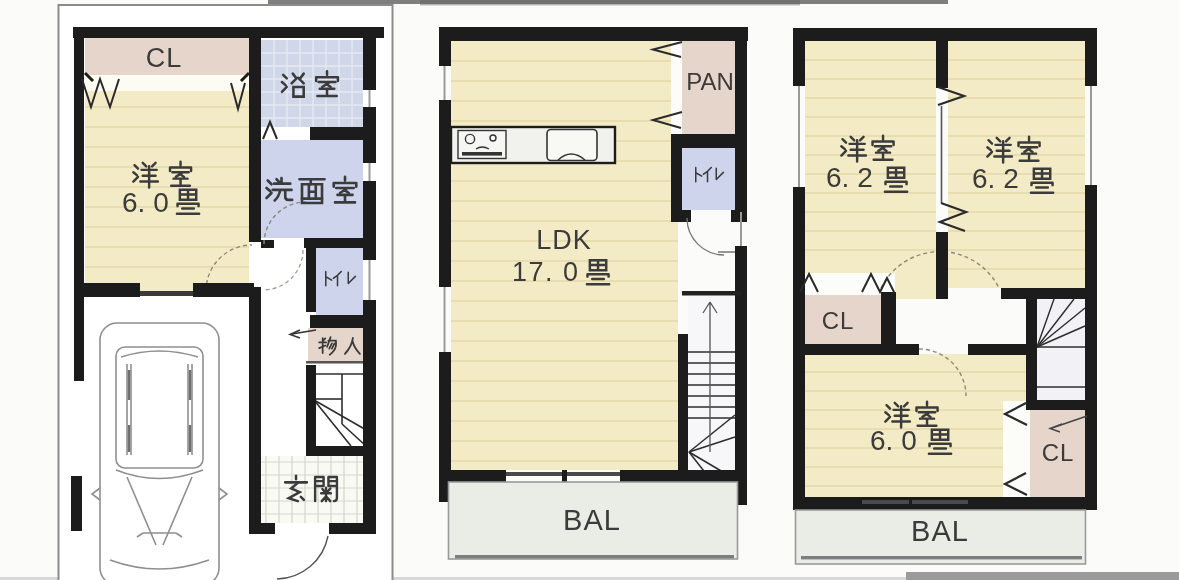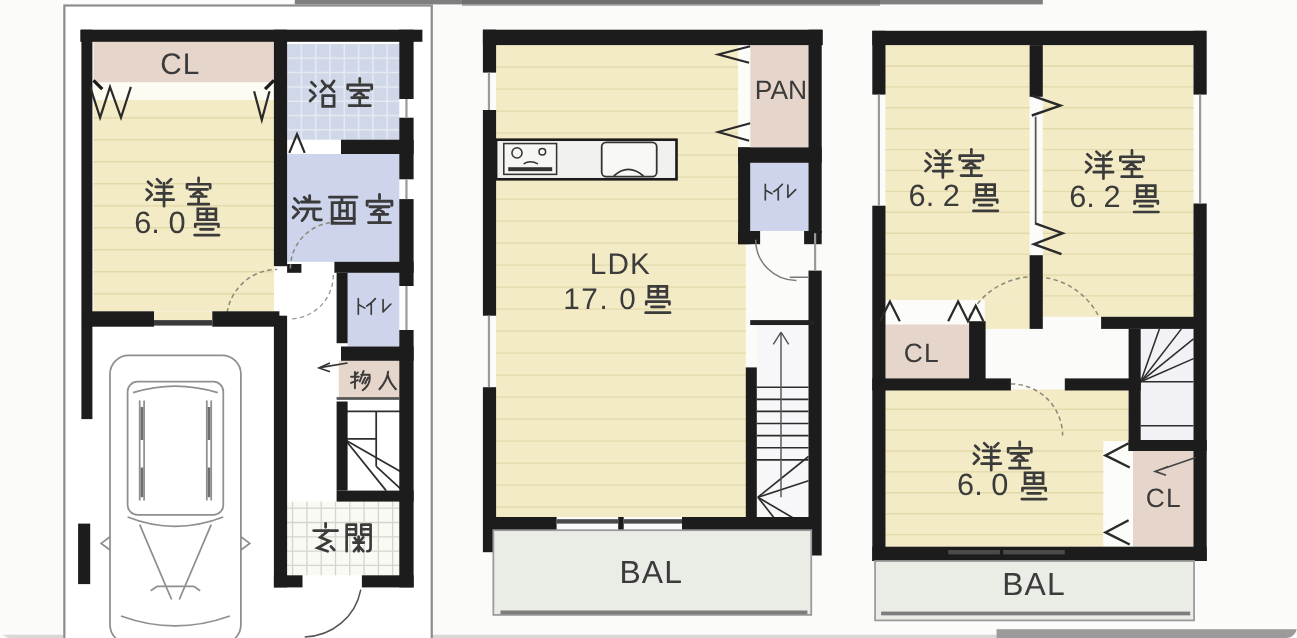--- a/index.html
+++ b/index.html
@@ -1,16 +1,16 @@
 <!DOCTYPE html>
 <html><head>
 <meta charset="utf-8">
 <style>
   html,body{margin:0;padding:0;background:#fbfbfa;}
-  #stage{position:relative;width:1179px;height:580px;overflow:hidden;font-family:"Liberation Sans",sans-serif;border-radius:10px;}
+  #stage{position:relative;width:1179px;height:580px;overflow:hidden;font-family:"Liberation Sans",sans-serif;}
   svg{display:block;filter:blur(0.5px);}
   text{font-family:"Liberation Sans",sans-serif;fill:#3b3b3b;}
 </style>
 </head>
 <body>
 <div id="stage">
 <svg width="1179" height="580" viewBox="0 0 1179 580">
 <defs>
   <g id="k-you" stroke="#3b3b3b" stroke-width="2.1" fill="none" stroke-linecap="round">
     <path d="M3,4 L6,7 M2,10 L5,12.5 M2,18 L6,14"></path>

